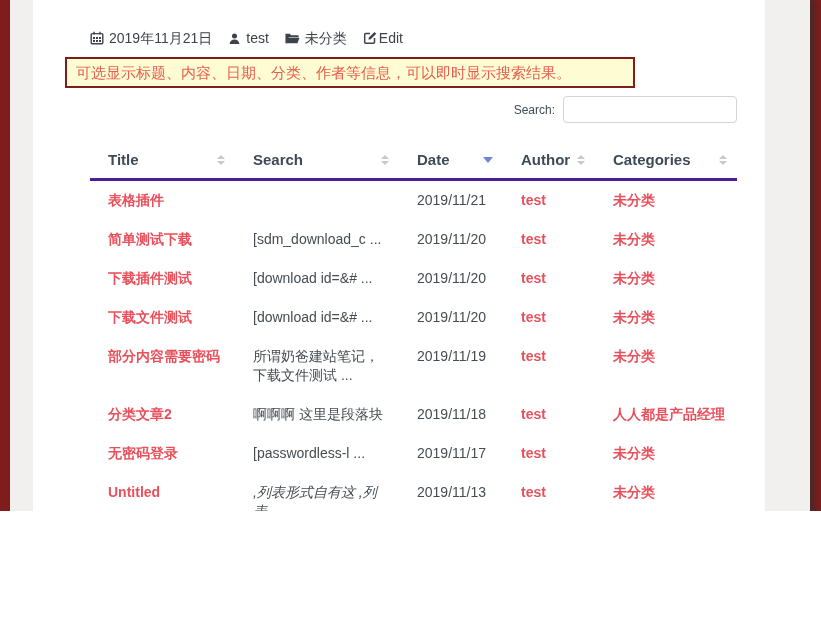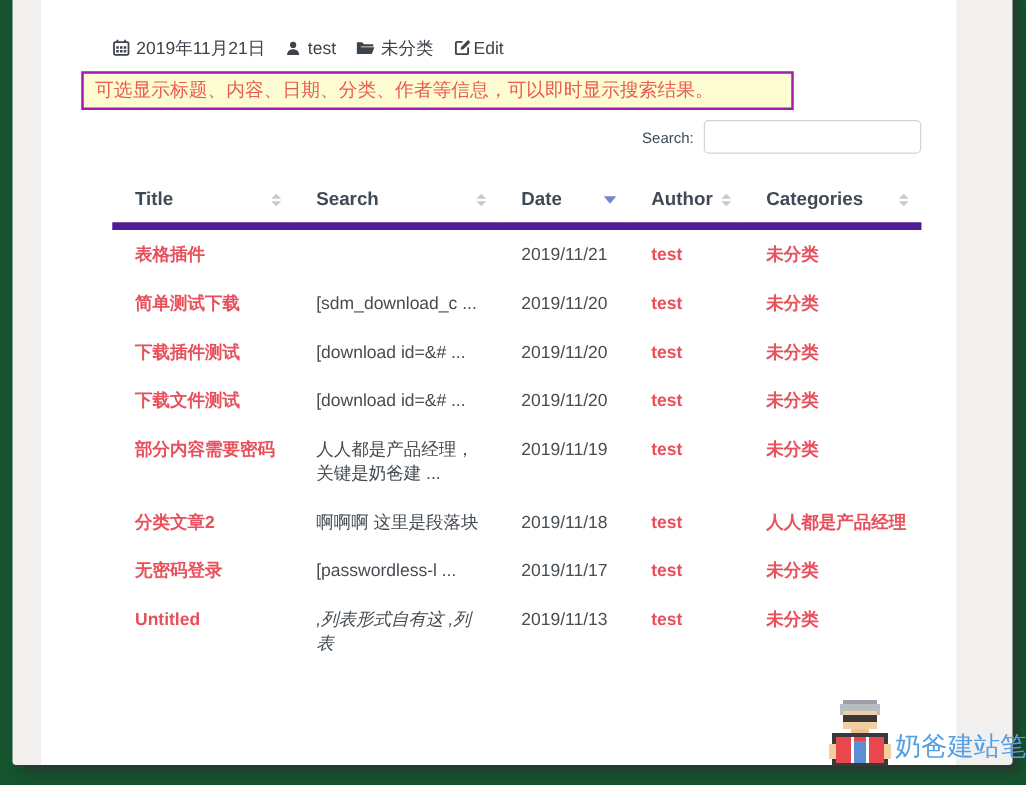--- a/index.html
+++ b/index.html
@@ -1,47 +1,47 @@
 <!DOCTYPE html>
 <html><head>
 <meta charset="utf-8">
 <style>
   * { margin:0; padding:0; box-sizing:border-box; }
   html,body { background:#fff; }
   body { font-family:"Liberation Sans","DejaVu Sans",sans-serif; }
-  .stage { position:relative; width:821px; height:628px; overflow:hidden; background:#14532d; }
+  .stage { position:relative; width:821px; height:511px; overflow:hidden; background:#7f1d1d; }
 
   .window { position:absolute; left:10px; top:-10px; width:800px; height:622px;
     background:#f1f0ee; border-radius:3px;
     box-shadow:7px 7px 7px -2px rgba(45,45,45,0.62), 2px 2px 3px rgba(60,60,60,0.35);
     overflow:hidden; }
   .card { position:absolute; left:23px; top:0; width:732px; height:100%; background:#ffffff; }
   .content { padding:38px 28px 0 57px; }
 
   
   .meta { display:flex; align-items:center; gap:16px; color:#3d434a; font-size:14px; line-height:20px; }
   .meta-item { display:flex; align-items:center; gap:5px; }
   .meta-item svg { display:block; }
 
   
   .notice { margin-top:9px; margin-left:-25px; width:570px; background:#fdfcd2;
-    border:2px solid #a21caf; color:#e95c50; font-size:15px; line-height:19px;
+    border:2px solid #7f1d1d; color:#e95c50; font-size:15px; line-height:19px;
     padding:4px 9px; white-space:nowrap; overflow:hidden; }
 
   
   .search-row { margin-top:8px; display:flex; justify-content:flex-end; align-items:center; }
   .search-label { color:#3e4a56; font-size:12px; margin-right:8px; }
   .search-input { width:174px; height:27px; border:1px solid #d4d4d4; border-radius:4px;
     padding:2px 8px; font-size:14px; color:#444; outline:none; background:#fff; }
 
   
   table.posts { margin-top:21px; width:647px; border-collapse:collapse; table-layout:fixed; }
   col.c1{width:145px} col.c2{width:164px} col.c3{width:104px} col.c4{width:92px} col.c5{width:142px}
   thead th { text-align:left; font-size:15px; font-weight:bold; color:#3e4a56;
-    padding:7px 10px 10px 18px; border-bottom:6px solid #4c1d95; cursor:pointer; }
+    padding:7px 10px 10px 18px; border-bottom:3px solid #4c1d95; cursor:pointer; }
   .th-inner { display:flex; align-items:center; justify-content:space-between; }
   .sort-both { display:flex; flex-direction:column; gap:2px; }
   .sort-both i { display:block; width:0; height:0; border-left:4px solid transparent; border-right:4px solid transparent; }
   .sort-both i.up { border-bottom:4px solid #c9c9c9; }
   .sort-both i.down { border-top:4px solid #c9c9c9; }
   .sort-desc { display:block; width:0; height:0; border-left:5px solid transparent;
     border-right:5px solid transparent; border-top:6px solid #7086d5; }
   tbody td { font-size:14px; color:#454c52; padding:10px 10px 10px 18px;
     vertical-align:top; line-height:19px; word-break:break-word; }
   tbody td a { color:#e8505b; text-decoration:none;font-weight:bold; }
@@ -195,21 +195,21 @@
               </tr>
               <tr>
                 <td><a href="#">下载文件测试</a></td>
                 <td>[download id=&amp;# ...</td>
                 <td>2019/11/20</td>
                 <td><a href="#">test</a></td>
                 <td><a href="#">未分类</a></td>
               </tr>
               <tr>
                 <td><a href="#">部分内容需要密码</a></td>
-                <td>人人都是产品经理，关键是奶爸建 ...</td>
+                <td>所谓奶爸建站笔记，下载文件测试 ...</td>
                 <td>2019/11/19</td>
                 <td><a href="#">test</a></td>
                 <td><a href="#">未分类</a></td>
               </tr>
               <tr>
                 <td><a href="#">分类文章2</a></td>
                 <td>啊啊啊 这里是段落块</td>
                 <td>2019/11/18</td>
                 <td><a href="#">test</a></td>
                 <td><a href="#">人人都是产品经理</a></td>

